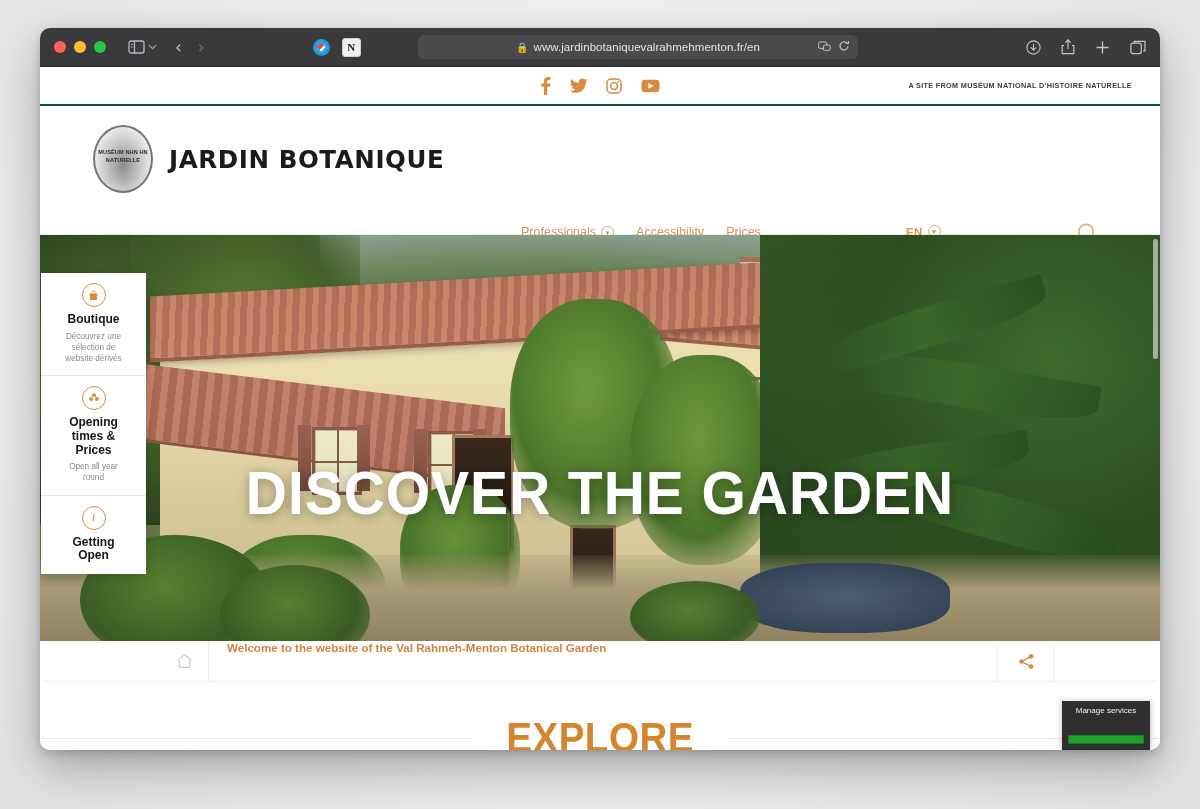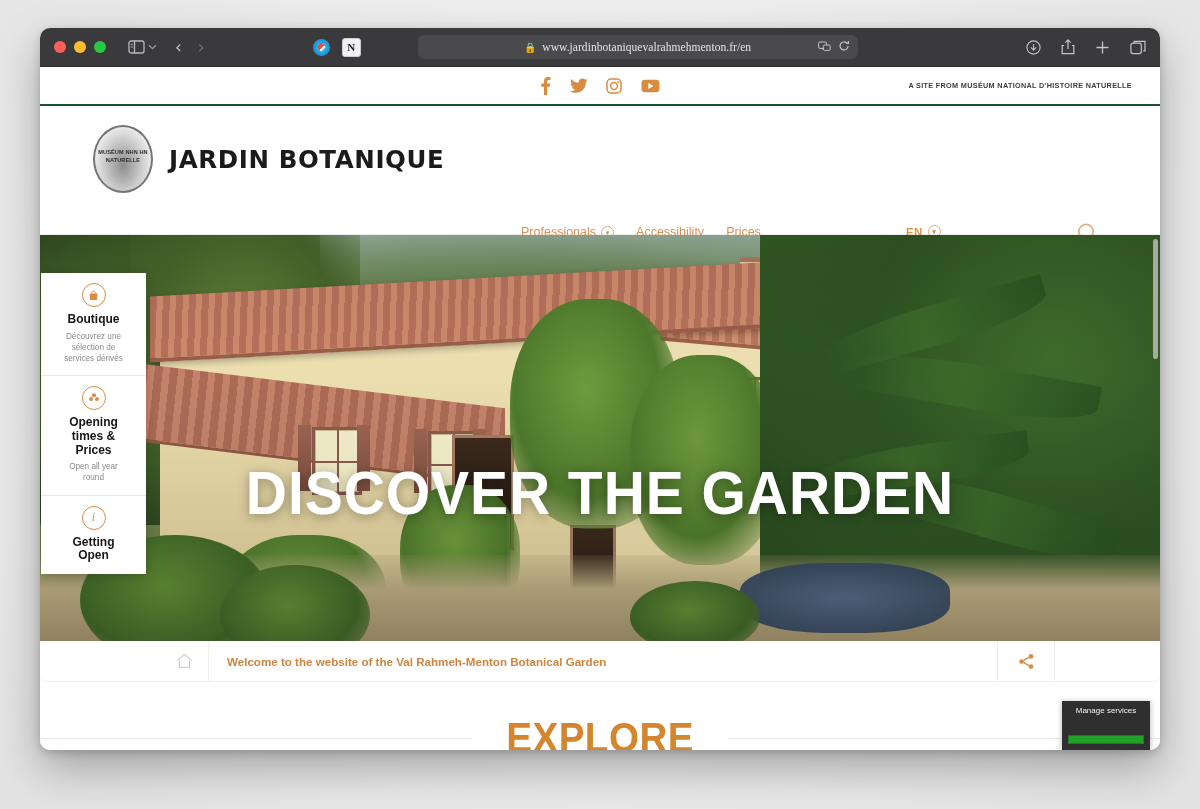--- a/index.html
+++ b/index.html
@@ -65,21 +65,21 @@
   .urlbar {
     position: absolute;
     left: 378px; top: 7px;
     width: 440px; height: 24px;
     background: #4a4a4d;
     border-radius: 6px;
     display:flex; align-items:center; justify-content:center;
     gap: 5px;
   }
   .urlbar .lock { font-size: 10px; color:#c9c9cd; }
-  .urlbar .url { font-size: 11.5px; color: #e4e4e8; letter-spacing: .05px; white-space:nowrap;font-family:Liberation Serif, serif;}
+  .urlbar .url { font-size: 11.5px; color: #e4e4e8; letter-spacing: .05px; white-space:nowrap;}
   .urlbar .right-ic { position:absolute; right:8px; display:flex; gap:7px; align-items:center; color:#c2c2c6;}
 
   .tb-right { position:absolute; right:14px; display:flex; align-items:center; gap:20px; color:#c5c5c9;}
 
   
   .page {
     position: relative;
     height: 684px;
     background: #fff;
     overflow: hidden;
@@ -301,21 +301,21 @@
     margin-bottom: 6px; font-size: 11px;
   }
   .sc-title {
     font-size: 12px; font-weight:bold; color:#161616; line-height:1.15;
     font-family:"Liberation Sans Narrow","Liberation Sans",sans-serif;
   }
   .sc-sub { font-size: 8.2px; color:#8a8a8a; margin-top: 4px; line-height:1.35; }
 
   
   .breadcrumb {
-    height: 40px; display:flex; align-items:center;
+    height: 40px; display:flex; 
     border-bottom: 1px solid #efefef; background:#fff;border-radius:7px;
   }
   .bc-home {
     width: 48px; display:flex; align-items:center; justify-content:center;
     border-right: 1px solid #efefef; height: 100%; color:#cfcfcf;
     margin-left: 120px;
   }
   .bc-text {
     font-size: 11.6px; font-weight:bold; color:#cf8540; margin-left: 18px;
   }
@@ -572,21 +572,21 @@
 
         <div class="sidecard">
           <div class="sc-item">
             <div class="sc-ic">
               <svg width="11" height="11" viewBox="0 0 11 11">
                   <path d="M1.6 3.4 L9.4 3.4 L8.8 10 L2.2 10 Z" fill="#d98b3f"></path>
                   <path d="M3.8 3.4 C3.8 1.8 4.3 1 5.5 1 C6.7 1 7.2 1.8 7.2 3.4" fill="none" stroke="#d98b3f" stroke-width="1"></path>
                 </svg>
             </div>
             <div class="sc-title">Boutique</div>
-            <div class="sc-sub">Découvrez une sélection de services dérivés</div>
+            <div class="sc-sub">Découvrez une sélection de website dérivés</div>
           </div>
           <div class="sc-item">
             <div class="sc-ic">
               <svg width="12" height="12" viewBox="0 0 12 12">
                   <circle cx="6" cy="3.4" r="2.1" fill="#d98b3f"></circle>
                   <circle cx="3.2" cy="7" r="2.1" fill="#d98b3f"></circle>
                   <circle cx="8.8" cy="7" r="2.1" fill="#d98b3f"></circle>
                   <circle cx="6" cy="6" r="1.5" fill="#ffffff"></circle>
                 </svg>
             </div>

